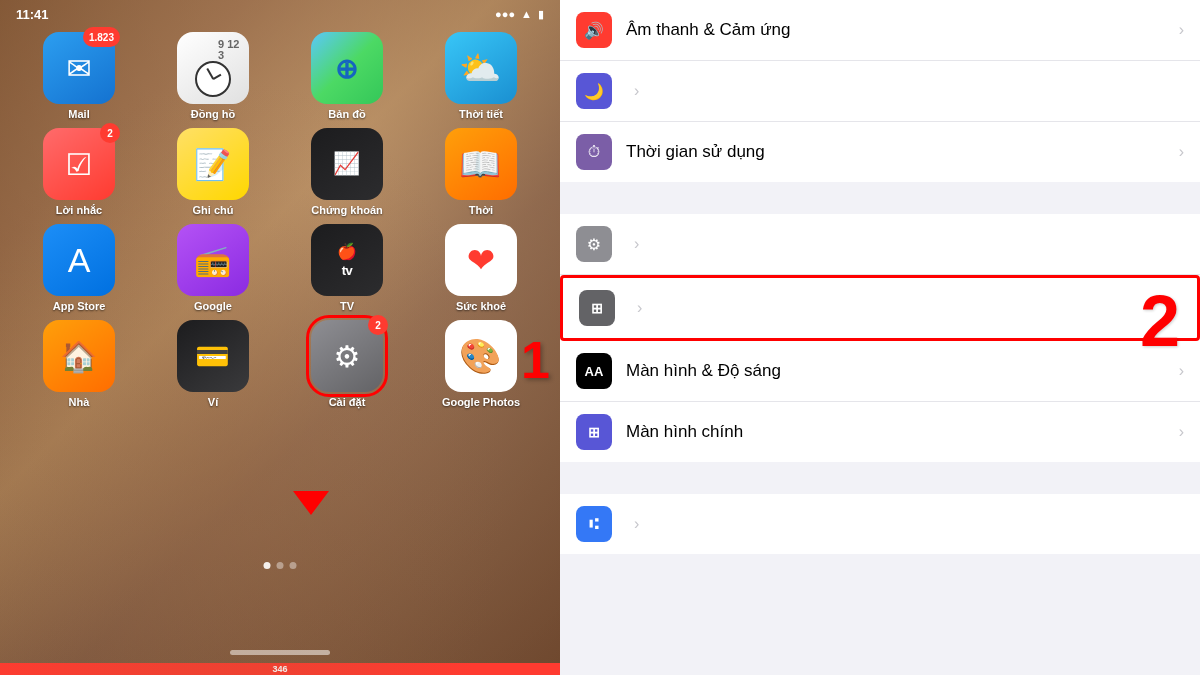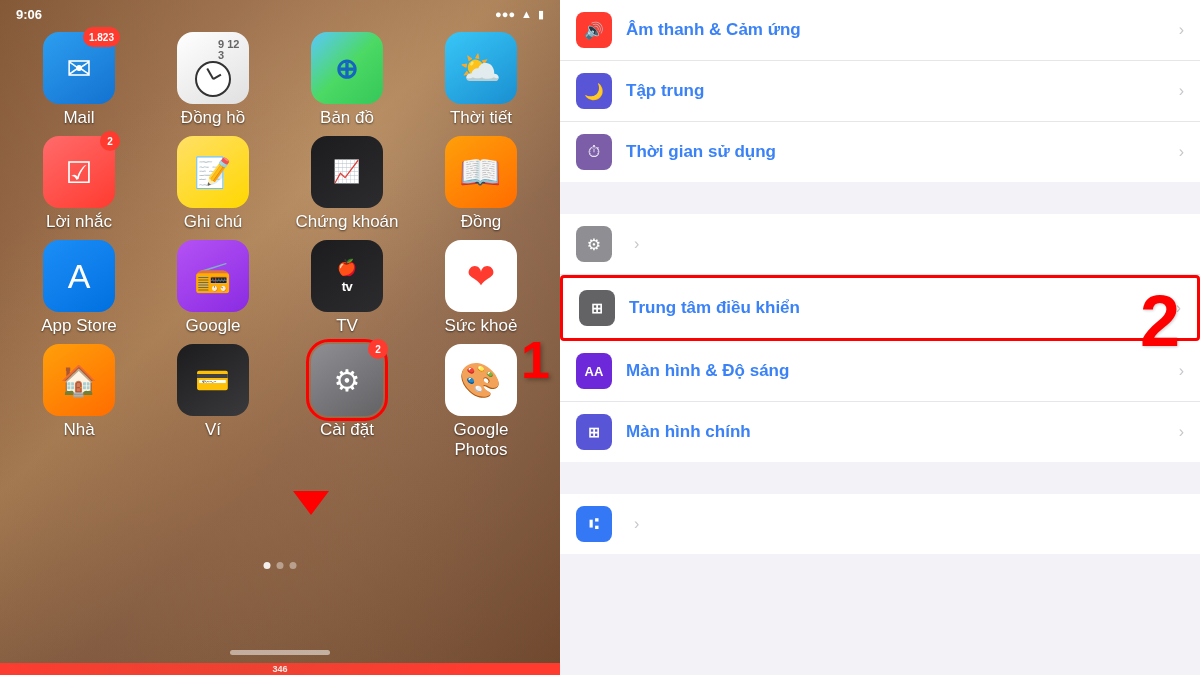--- a/index.html
+++ b/index.html
@@ -109,24 +109,24 @@
       display: flex;
       align-items: center;
       justify-content: center;
       font-size: 32px;
       position: relative;
       margin-bottom: 4px;
     }
 
     .app-label {
       color: white;
-      font-size: 17px;
+      font-size: 11px;
       text-align: center;
       text-shadow: 0 1px 2px rgba(0,0,0,0.6);
-      font-weight: 400;
+      font-weight: 700;
     }
 
     .badge {
       position: absolute;
       top: -5px;
       right: -5px;
       background: #FF3B30;
       color: white;
       font-size: 10px;
       font-weight: 700;
@@ -219,29 +219,29 @@
       flex-shrink: 0;
       font-size: 18px;
       color: white;
     }
 
     .si-sound { background: #FF3B30; }
     .si-focus { background: #5856D6; }
     .si-screentime { background: #7B5EA7; }
     .si-general { background: #8E8E93; }
     .si-control { background: #636366; }
-    .si-display { background: #6d28d9; }
+    .si-display { background: #000000; }
     .si-homescreen { background: #5856D6; }
     .si-accessibility { background: #3478F6; }
 
     .settings-label {
       flex: 1;
       font-size: 17px;
-      color: #3b82f6;
-      font-weight: 700;
+      color: #000000;
+      font-weight: 400;
     }
 
     .settings-chevron {
       color: #C7C7CC;
       font-size: 16px;
       margin-left: 8px;
     }
 
     .section-gap {
       height: 32px;
@@ -275,21 +275,21 @@
       justify-content: center;
     }
   </style>
 </head>
 <body>
 
 <div class="left-panel">
   <div class="phone-bg">
 
     <div class="status-bar">
-      <span class="status-time">9:06</span>
+      <span class="status-time">11:41</span>
       <div class="status-icons">
         <span>●●●</span>
         <span>▲</span>
         <span>▮</span>
       </div>
     </div>
 
     <div class="app-grid">
 
       <div class="app-row">
@@ -341,21 +341,21 @@
         <div class="app-item">
           <div class="app-icon icon-stocks">
             <span style="color:#4CD964; font-size:22px;">📈</span>
           </div>
           <span class="app-label">Chứng khoán</span>
         </div>
         <div class="app-item">
           <div class="app-icon icon-books">
             <span style="color:white; font-size:34px;">📖</span>
           </div>
-          <span class="app-label">Đồng</span>
+          <span class="app-label">Thời</span>
         </div>
       </div>
 
       <div class="app-row">
         <div class="app-item">
           <div class="app-icon icon-appstore">
             <span style="color:white; font-size:34px; font-weight:300;">A</span>
           </div>
           <span class="app-label">App Store</span>
         </div>
@@ -442,21 +442,20 @@
       <div class="settings-icon-wrap si-sound">
         <span style="font-size:16px;">🔊</span>
       </div>
       <span class="settings-label">Âm thanh &amp; Cảm ứng</span>
       <span class="settings-chevron">›</span>
     </div>
     <div class="settings-item">
       <div class="settings-icon-wrap si-focus">
         <span style="font-size:16px;">🌙</span>
       </div>
-      <span class="settings-label">Tập trung</span>
       <span class="settings-chevron">›</span>
     </div>
     <div class="settings-item">
       <div class="settings-icon-wrap si-screentime">
         <span style="font-size:16px;">⏱</span>
       </div>
       <span class="settings-label">Thời gian sử dụng</span>
       <span class="settings-chevron">›</span>
     </div>
   </div>
@@ -468,21 +467,20 @@
       <div class="settings-icon-wrap si-general">
         <span style="font-size:16px;">⚙</span>
       </div>
       <span class="settings-chevron">›</span>
     </div>
 
     <div class="settings-item settings-item-highlighted" style="position:relative;">
       <div class="settings-icon-wrap si-control">
         <span style="font-size:14px; color:white; font-weight:bold;">⊞</span>
       </div>
-      <span class="settings-label">Trung tâm điều khiển</span>
       <span class="settings-chevron">›</span>
 
       <div style="position:absolute; right:-2px; top:50%; transform:translateY(-50%); display:flex; align-items:center; z-index:30; pointer-events:none;">
         <div style="width:0; height:0; border-top:14px solid transparent; border-bottom:14px solid transparent; border-right:22px solid #FF0000; margin-right:-22px;"></div>
       </div>
     </div>
 
     <div class="settings-item">
       <div class="settings-icon-wrap si-display" style="font-size:13px; font-weight:700; color:white; font-style:normal;">AA</div>
       <span class="settings-label">Màn hình &amp; Độ sáng</span>

